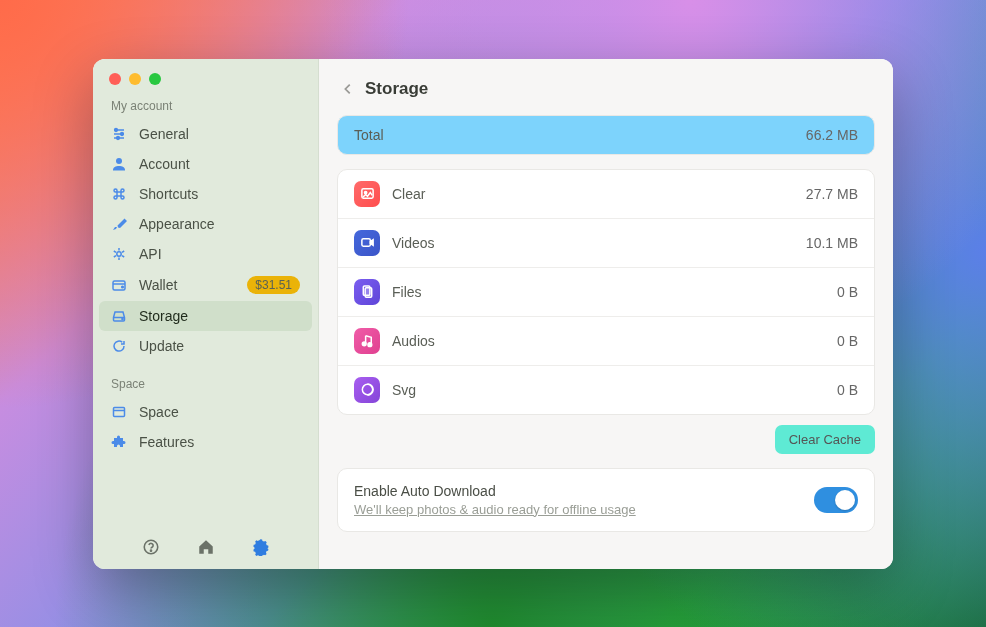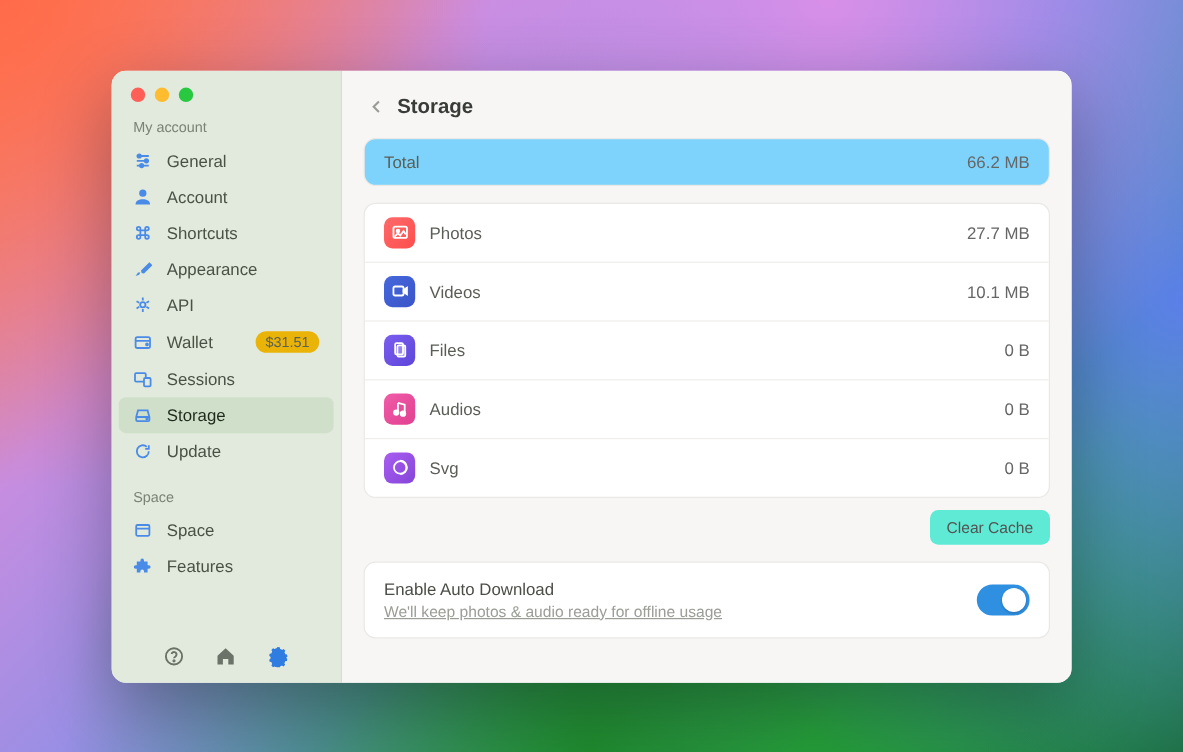--- a/index.html
+++ b/index.html
@@ -14,21 +14,21 @@
         linear-gradient(135deg, #ff8a5c 0%, #c78de0 25%, #7590e8 55%, #2eb84a 80%, #0f6d1f 100%);
       display: flex; align-items: center; justify-content: center;
     }
     .window {
       width: 800px; height: 510px; background: #fff;
       border-radius: 12px; box-shadow: 0 20px 60px rgba(0,0,0,.3);
       display: flex; overflow: hidden;
     }
     
     .sidebar {
-      width: 192px; background: #e1eadc;
+      width: 226px; background: #e1eadc;
       display: flex; flex-direction: column;
       border-right: 1px solid rgba(0,0,0,.05);
     }
     .traffic-lights { display: flex; gap: 8px; padding: 14px 0 10px 16px; }
     .tl { width: 12px; height: 12px; border-radius: 50%; }
     .tl.red { background: #ff5f57; } .tl.yellow { background: #febc2e; } .tl.green { background: #28c840; }
     .section-label { font-size: 12px; color: #7b8276; padding: 4px 18px 6px; }
     .nav { list-style: none; padding: 0 6px; }
     .nav-item {
       display: flex; align-items: center; gap: 12px;
@@ -139,29 +139,20 @@
       <li class="nav-item">
         <span class="nav-icon">
             <svg width="16" height="16" viewBox="0 0 16 16" fill="none" stroke="currentColor" stroke-width="1.5">
               <rect x="2" y="4" width="12" height="9" rx="1.5"></rect>
               <path d="M2 7h12"></path>
               <circle cx="11.5" cy="10" r=".8" fill="currentColor"></circle>
             </svg>
           </span>
         <span class="label">Wallet</span>
         <span class="badge">$31.51</span>
-      </li>
-      <li class="nav-item">
-        <span class="nav-icon">
-            <svg width="16" height="16" viewBox="0 0 16 16" fill="none" stroke="currentColor" stroke-width="1.5">
-              <rect x="1.5" y="3" width="9" height="7" rx="1"></rect>
-              <rect x="9" y="7" width="5.5" height="7" rx="1" fill="#e1eadc"></rect>
-            </svg>
-          </span>
-        <span class="label">Sessions</span>
       </li>
       <li class="nav-item active">
         <span class="nav-icon">
             <svg width="16" height="16" viewBox="0 0 16 16" fill="none" stroke="currentColor" stroke-width="1.5">
               <path d="M2.5 9.5 4 4h8l1.5 5.5v2.5a1 1 0 0 1-1 1h-9a1 1 0 0 1-1-1z"></path>
               <path d="M2.5 9.5h11"></path>
               <circle cx="11.5" cy="11" r=".6" fill="currentColor"></circle>
             </svg>
           </span>
         <span class="label">Storage</span>
@@ -239,21 +230,21 @@
 
     <div class="card">
       <div class="row">
         <span class="media-icon mi-photos">
             <svg width="15" height="15" viewBox="0 0 16 16" fill="none" stroke="currentColor" stroke-width="1.6">
               <rect x="2" y="3" width="12" height="10" rx="1.5"></rect>
               <circle cx="6" cy="7" r="1.2" fill="currentColor"></circle>
               <path d="M3 12l3-3 2 2 3-4 2 3"></path>
             </svg>
           </span>
-        <span class="row-label">Photos</span>
+        <span class="row-label">Clear</span>
         <span class="row-value">27.7 MB</span>
       </div>
       <div class="row">
         <span class="media-icon mi-videos">
             <svg width="15" height="15" viewBox="0 0 16 16" fill="none" stroke="currentColor" stroke-width="1.6">
               <rect x="2" y="4" width="9" height="8" rx="1.5"></rect>
               <path d="M11 7l3-2v6l-3-2z" fill="currentColor"></path>
             </svg>
           </span>
         <span class="row-label">Videos</span>

